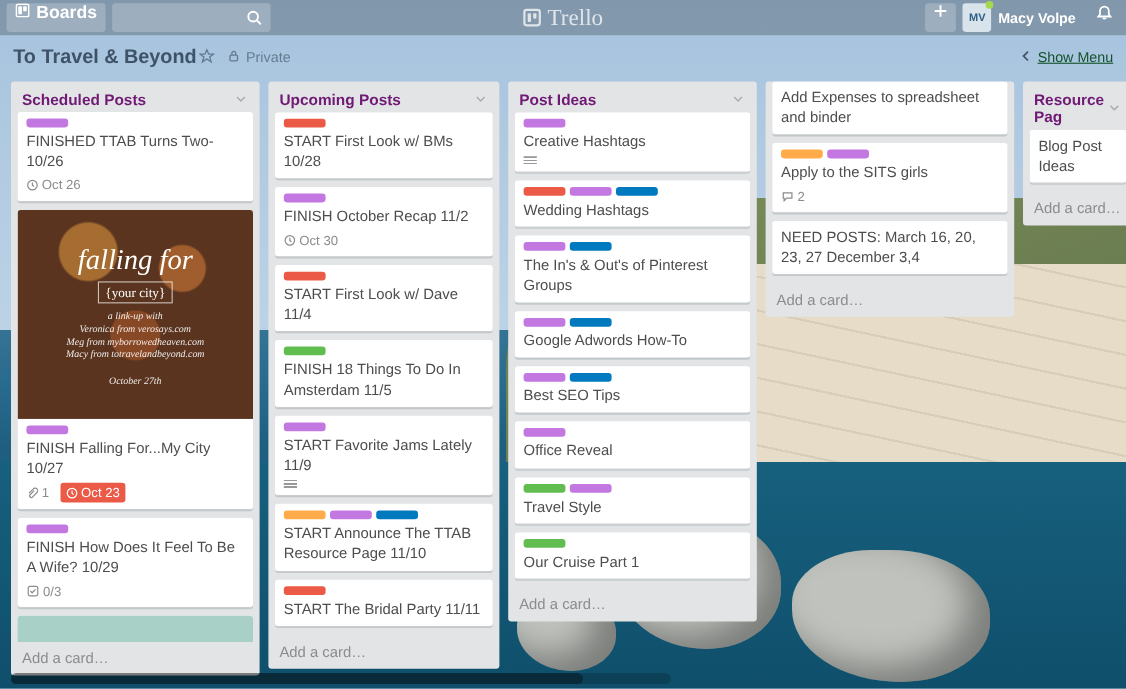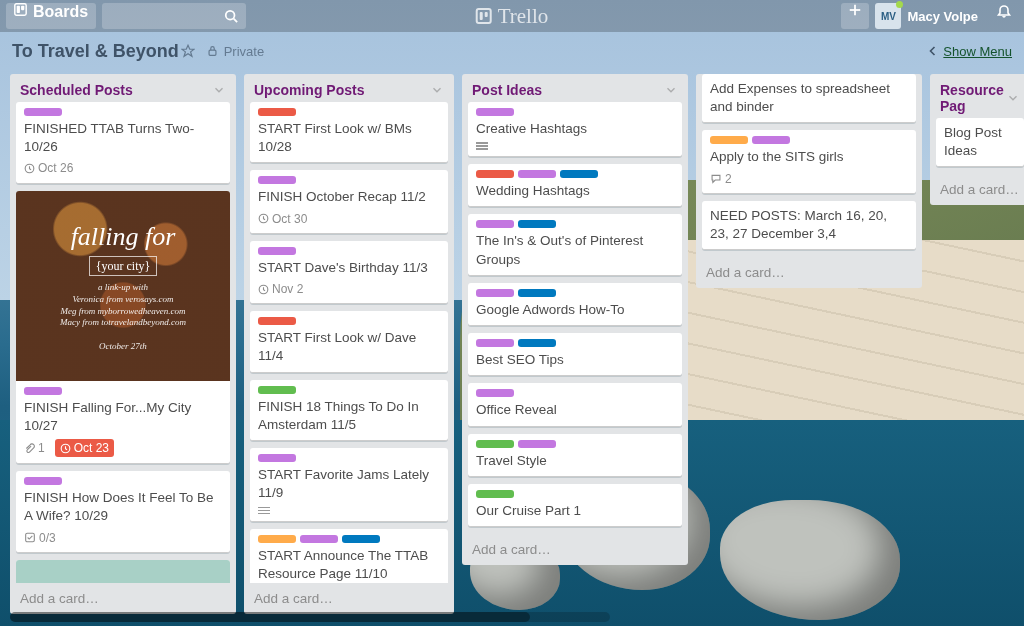--- a/index.html
+++ b/index.html
@@ -265,35 +265,20 @@
               <svg width="11" height="11" viewBox="0 0 14 14" fill="none" stroke="currentColor" stroke-width="1.4">
                 <circle cx="7" cy="7" r="5.5"></circle>
                 <polyline points="7,4 7,7.3 9,8.5"></polyline>
               </svg>
               <span>Oct 30</span>
             </span>
           </div>
         </div>
         <div class="card">
           <div class="labels">
-            <span class="label c-purple"></span>
-          </div>
-          <div>START Dave's Birthday 11/3</div>
-          <div class="badges">
-            <span class="badge">
-              <svg width="11" height="11" viewBox="0 0 14 14" fill="none" stroke="currentColor" stroke-width="1.4">
-                <circle cx="7" cy="7" r="5.5"></circle>
-                <polyline points="7,4 7,7.3 9,8.5"></polyline>
-              </svg>
-              <span>Nov 2</span>
-            </span>
-          </div>
-        </div>
-        <div class="card">
-          <div class="labels">
             <span class="label c-red"></span>
           </div>
           <div>START First Look w/ Dave 11/4</div>
         </div>
         <div class="card">
           <div class="labels">
             <span class="label c-green"></span>
           </div>
           <div>FINISH 18 Things To Do In Amsterdam 11/5</div>
         </div>

